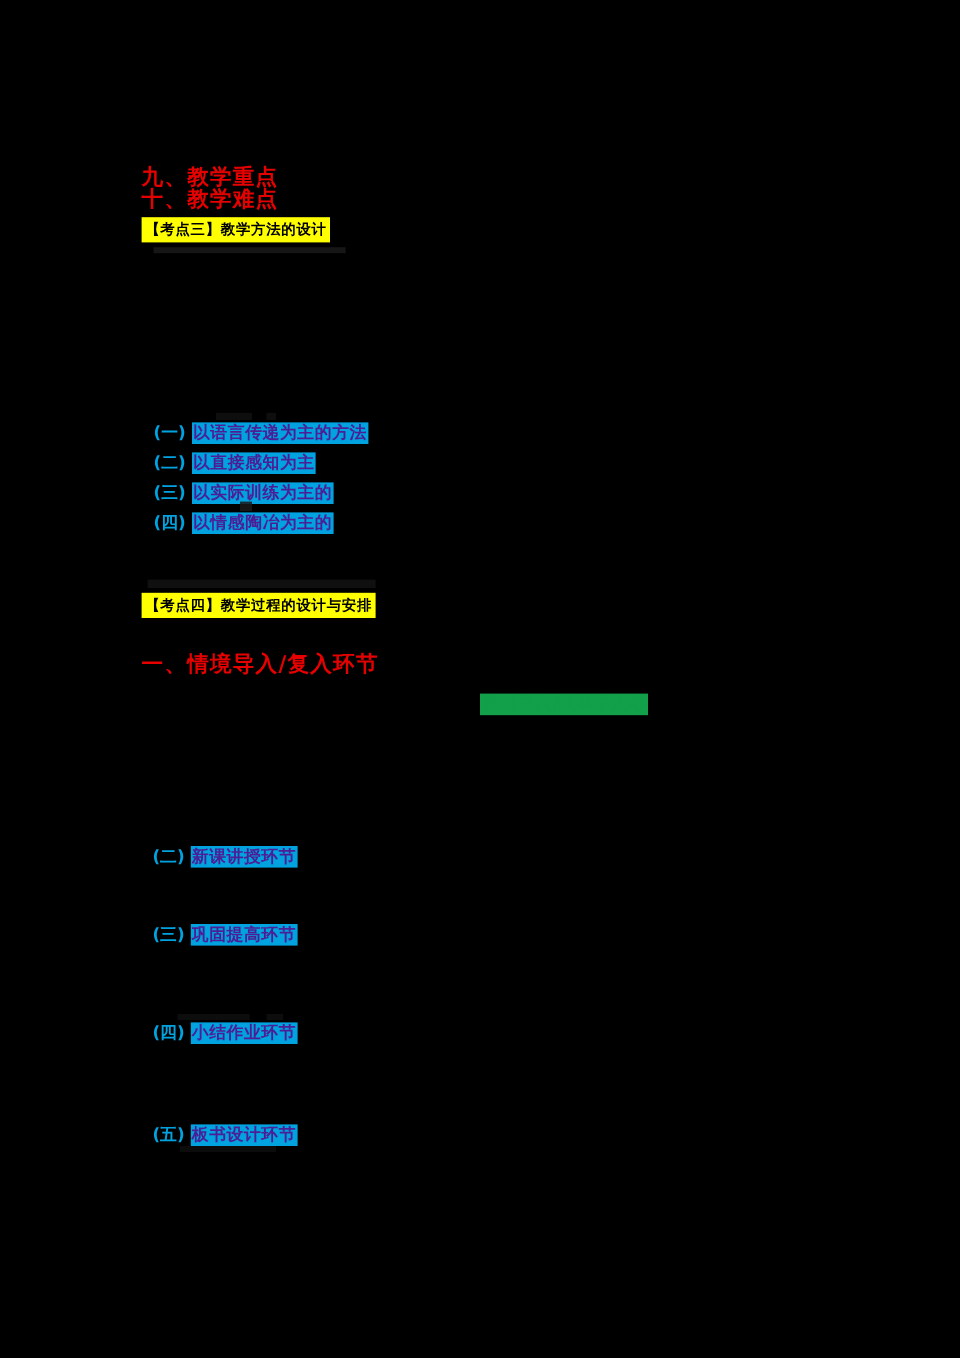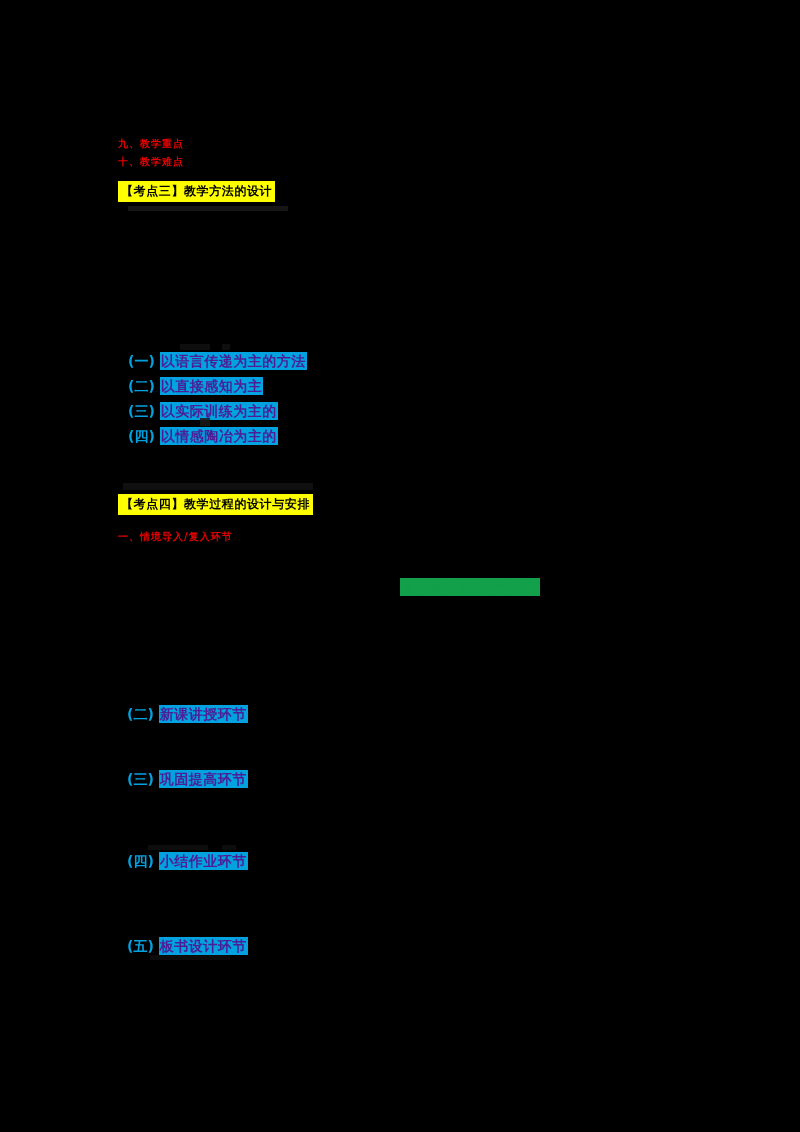--- a/index.html
+++ b/index.html
@@ -21,21 +21,21 @@
   .blk {
     position: absolute;
     white-space: pre;
     line-height: 1;
     font-weight: bold;
     letter-spacing: 0.5px;
   }
   
   .red {
     color: #e60000;
-    font-size: 10px;
+    font-size: 18px;
     font-weight: bold;
     letter-spacing: 1px;
     filter: blur(0.35px);
   }
   
   .yellow-band {
     background: #ffff00;
     color: #000000;
     font-size: 12px;
     font-weight: bold;
@@ -129,21 +129,21 @@
 
   <div class="smudge" style="left:200px; top:418px; width:10px; height:8px;"></div>
 
   <div class="smudge" style="left:180px; top:344px; width:30px; height:6px; opacity:0.55;"></div>
   <div class="smudge" style="left:222px; top:344px; width:8px; height:6px; opacity:0.55;"></div>
 
   <div class="smudge" style="left:123px; top:483px; width:190px; height:7px; opacity:0.6;"></div>
 
   <div class="blk yellow-band" style="left:118px; top:494px;">【考点四】教学过程的设计与安排</div>
 
-  <div class="blk red" style="left:118px; top:532px;">一、情境导入/复入环节</div>
+  <div class="blk red" style="left:118px; top:545px;">一、情境导入/复入环节</div>
 
   <div class="blk green" style="left:400px; top:578px;">复习导入/故事导入等</div>
 
   <div class="cyan-row" style="left:127px; top:705px;">
     <span class="cyan-num">(二)</span>
     <span class="cyan">新课讲授环节</span>
   </div>
 
   <div class="cyan-row" style="left:127px; top:770px;">
     <span class="cyan-num">(三)</span>

